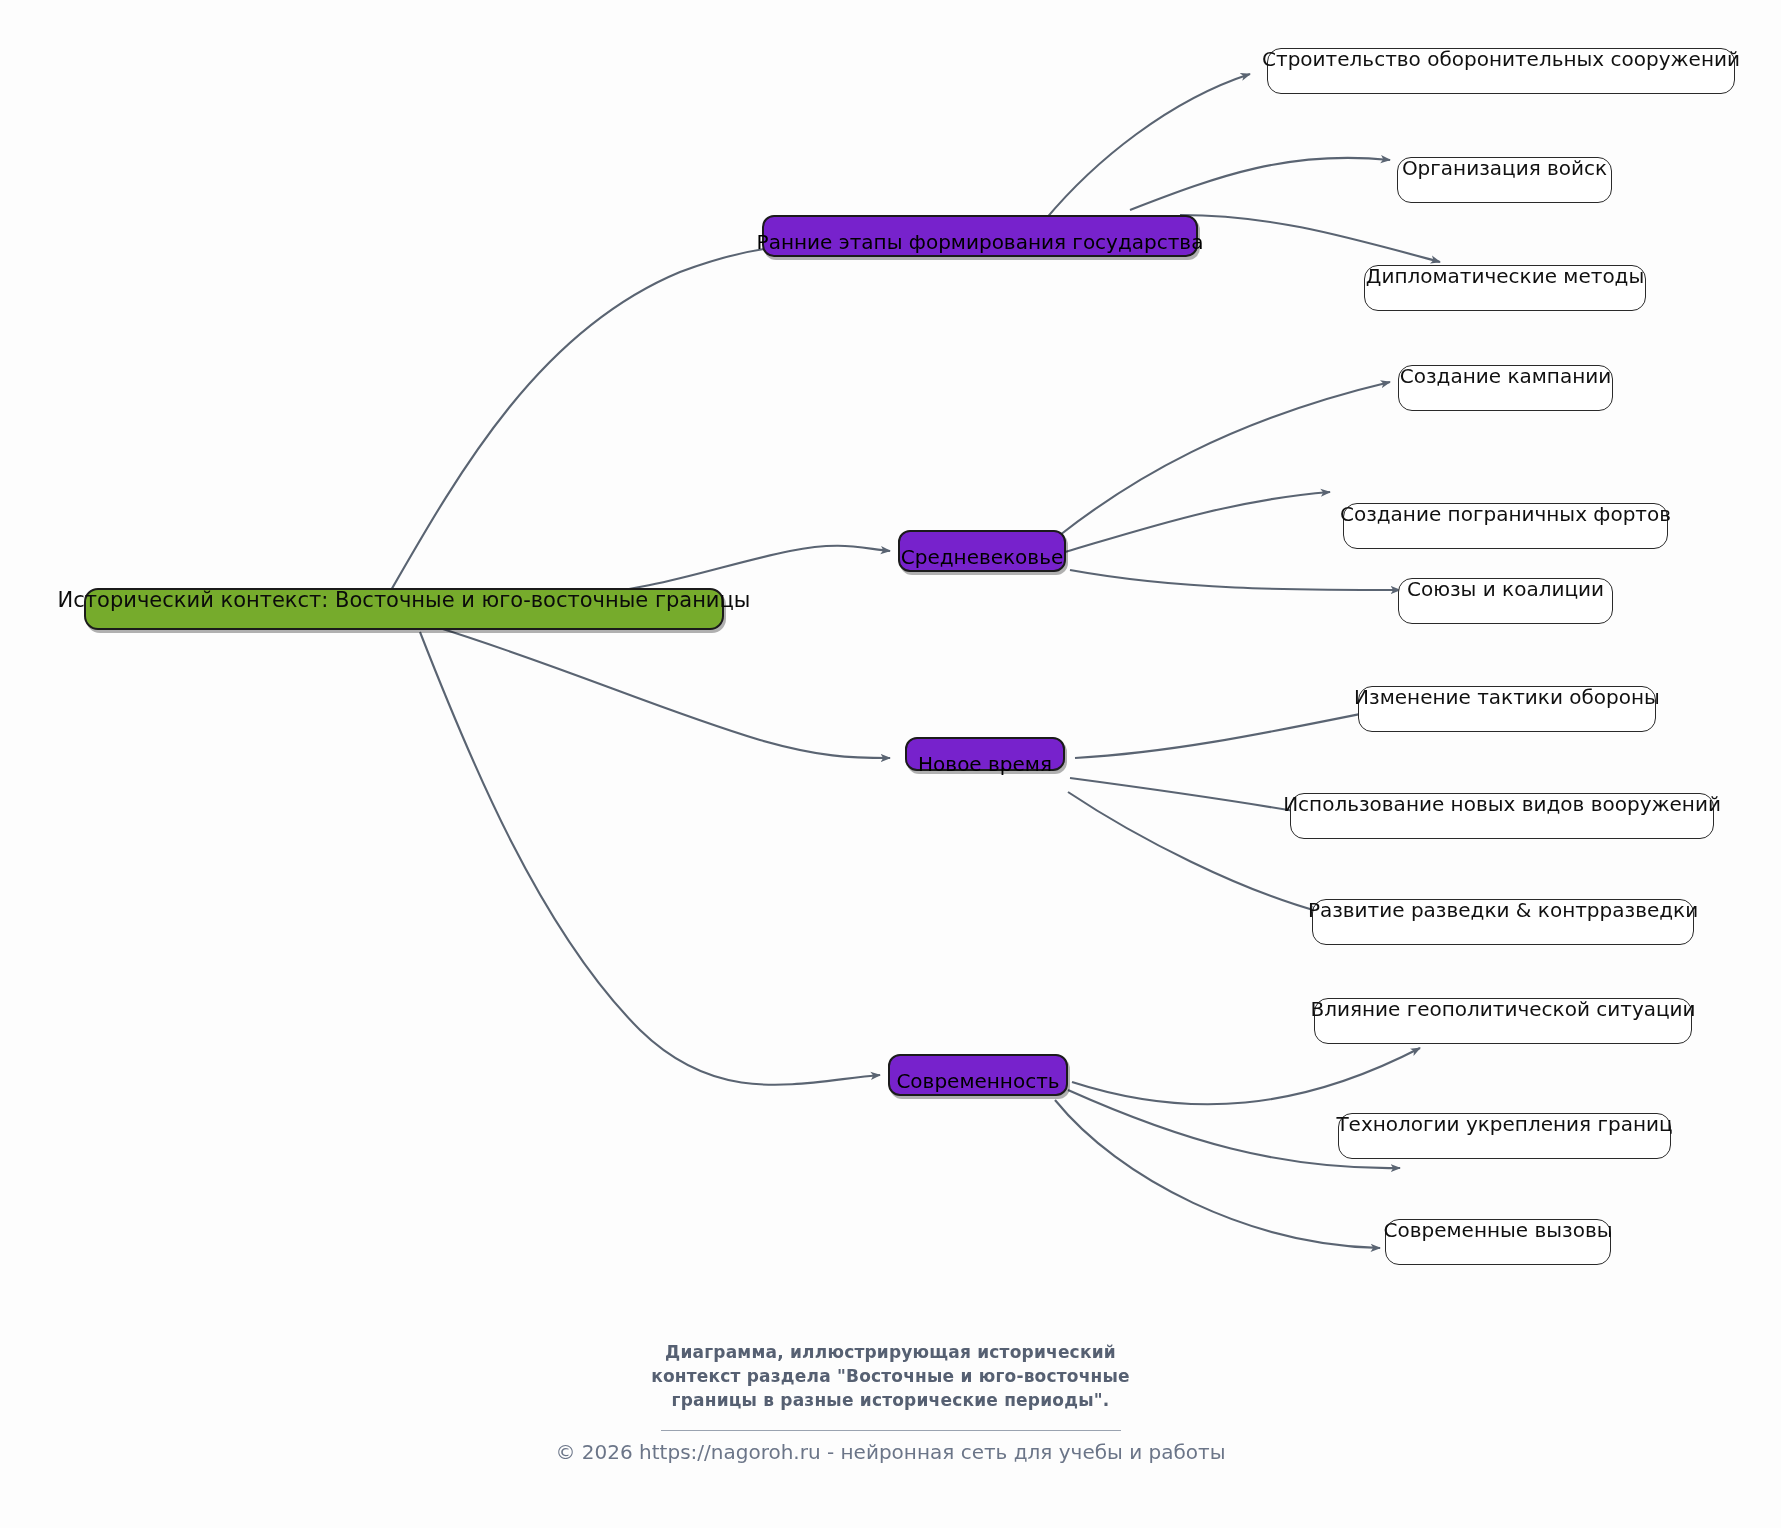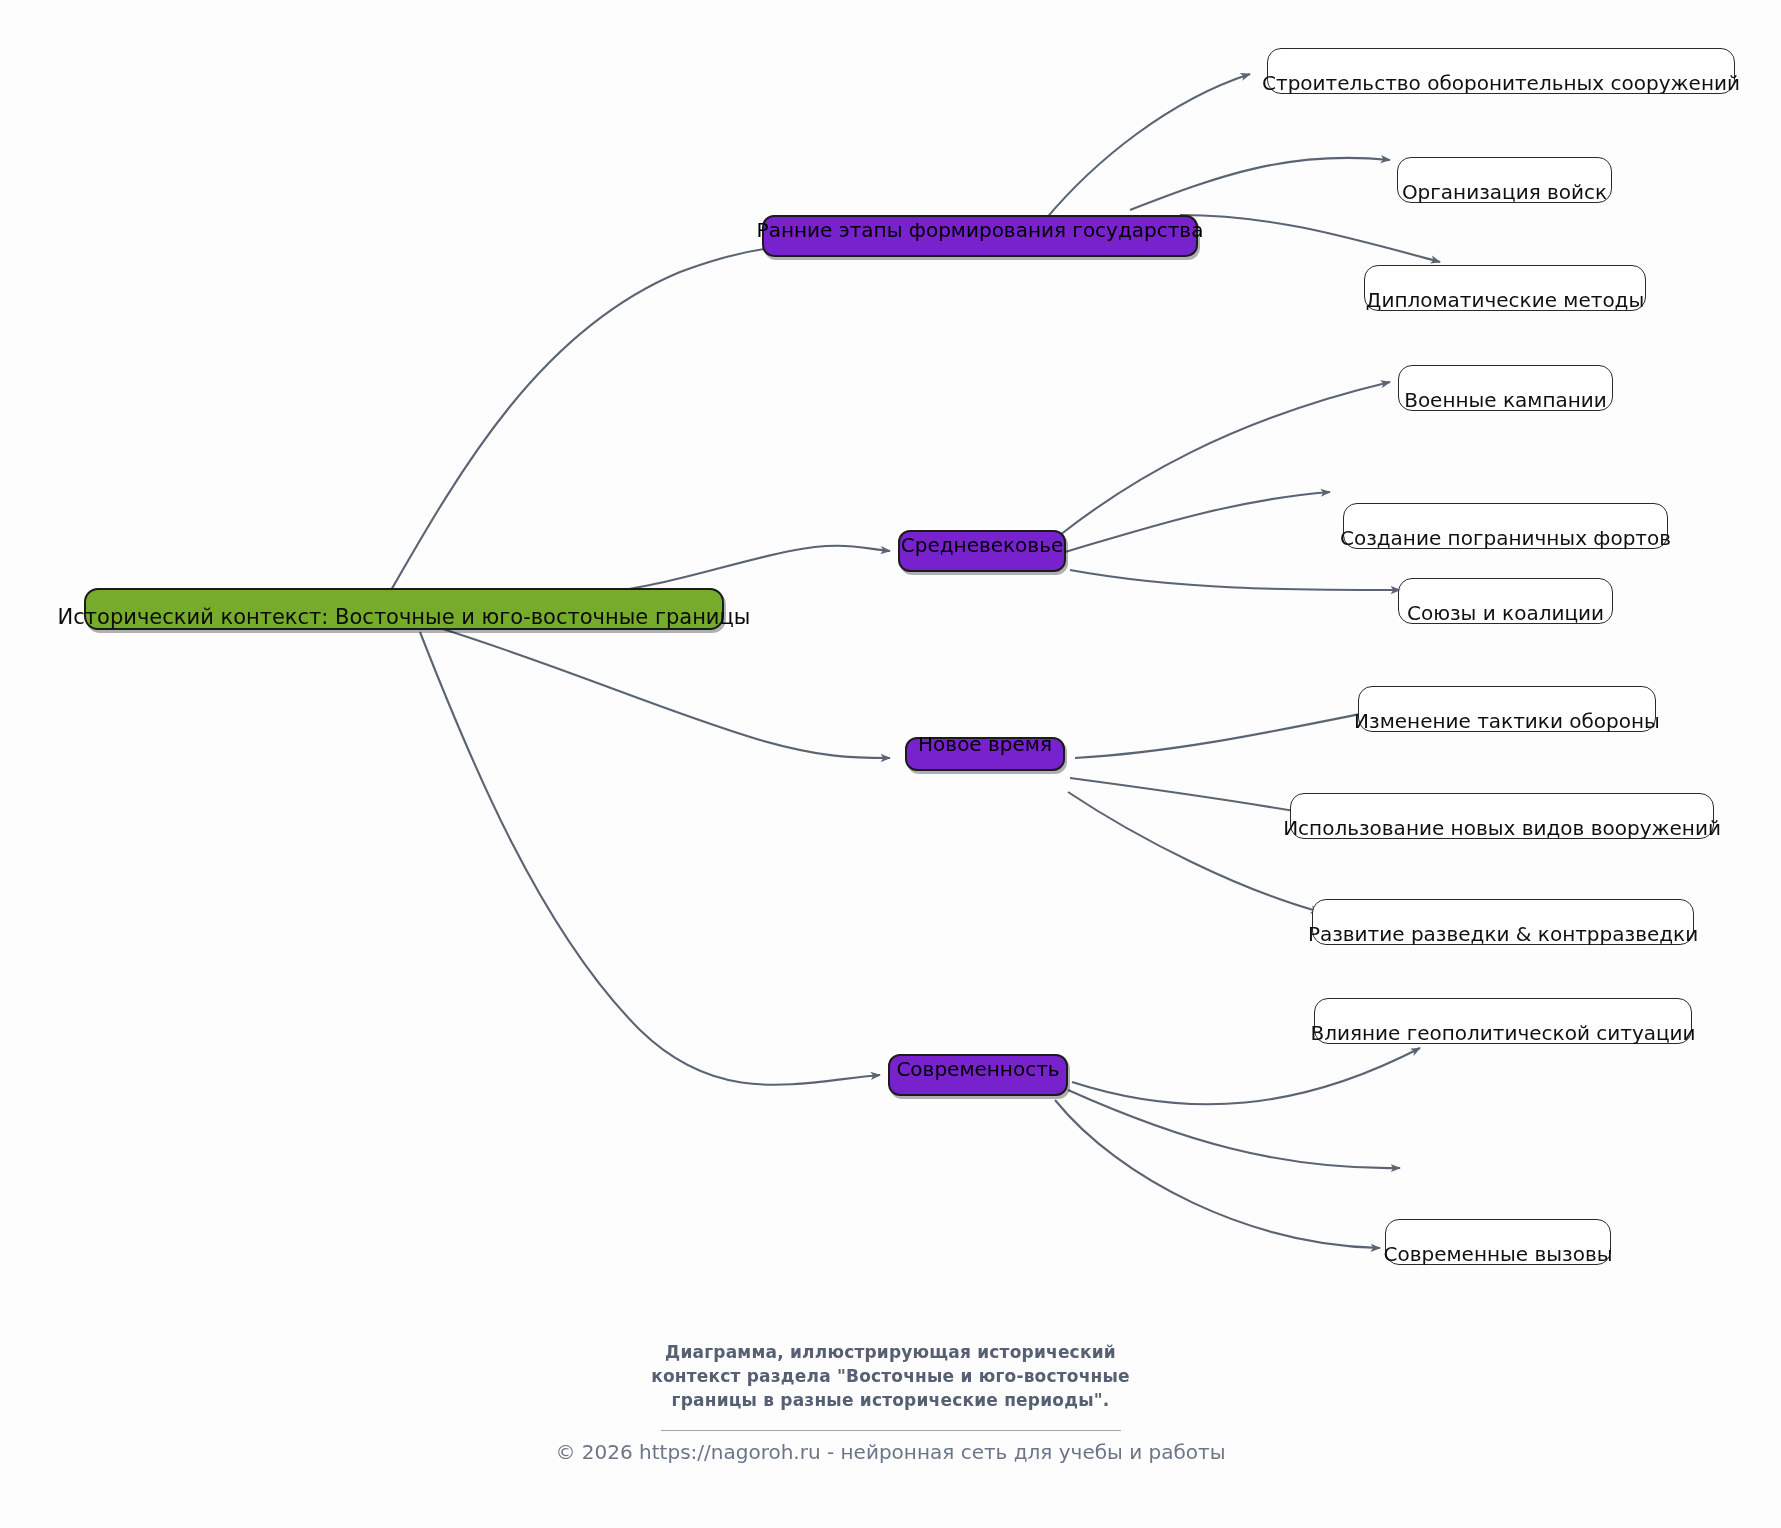--- a/index.html
+++ b/index.html
@@ -26,21 +26,21 @@
     left: 0;
     top: 0;
     width: 1781px;
     height: 1528px;
     pointer-events: none;
   }
   .node {
     position: absolute;
     box-sizing: border-box;
     display: flex;
-    align-items: flex-end;
+    align-items: flex-start;
     justify-content: center;
     white-space: nowrap;
     line-height: 1;
   }
   .node-root {
     background: #76AB2C;
     border: 2px solid #1b1b1b;
     border-radius: 14px;
     color: #0b0b0b;
     font-size: 21px;
@@ -145,21 +145,21 @@
     <span>Организация войск</span>
   </div>
   <div class="node node-leaf" style="left:1364px; top:265px; width:282px; height:46px;">
     <span>Дипломатические методы</span>
   </div>
 
   <div class="node node-branch" style="left:898px; top:530px; width:168px; height:42px;">
     <span>Средневековье</span>
   </div>
   <div class="node node-leaf" style="left:1398px; top:365px; width:215px; height:46px;">
-    <span>Военные кампании</span>
+    <span>Создание кампании</span>
   </div>
   <div class="node node-leaf" style="left:1343px; top:471px; width:325px; height:46px;margin-top:32px;">
     <span>Создание пограничных фортов</span>
   </div>
   <div class="node node-leaf" style="left:1398px; top:578px; width:215px; height:46px;">
     <span>Союзы и коалиции</span>
   </div>
 
   <div class="node node-branch" style="left:905px; top:737px; width:160px; height:28px;">
     <span>Новое время</span>
@@ -172,20 +172,23 @@
   </div>
   <div class="node node-leaf" style="left:1312px; top:899px; width:382px; height:46px;">
     <span>Развитие разведки &amp; контрразведки</span>
   </div>
 
   <div class="node node-branch" style="left:888px; top:1054px; width:180px; height:42px;">
     <span>Современность</span>
   </div>
   <div class="node node-leaf" style="left:1314px; top:998px; width:378px; height:46px;">
     <span>Влияние геополитической ситуации</span>
+  </div>
+  <div class="node node-leaf" style="left:1338px; top:1113px; width:333px; height:46px;">
+    <span>Технологии укрепления границ</span>
   </div>
   <div class="node node-leaf" style="left:1385px; top:1219px; width:226px; height:46px;">
     <span>Современные вызовы</span>
   </div>
 
   <div class="caption-block">
     <div class="caption-text">Диаграмма, иллюстрирующая исторический</div>
     <div class="caption-text">контекст раздела "Восточные и юго-восточные</div>
     <div class="caption-text">границы в разные исторические периоды".</div>
     <div class="caption-rule"></div>

